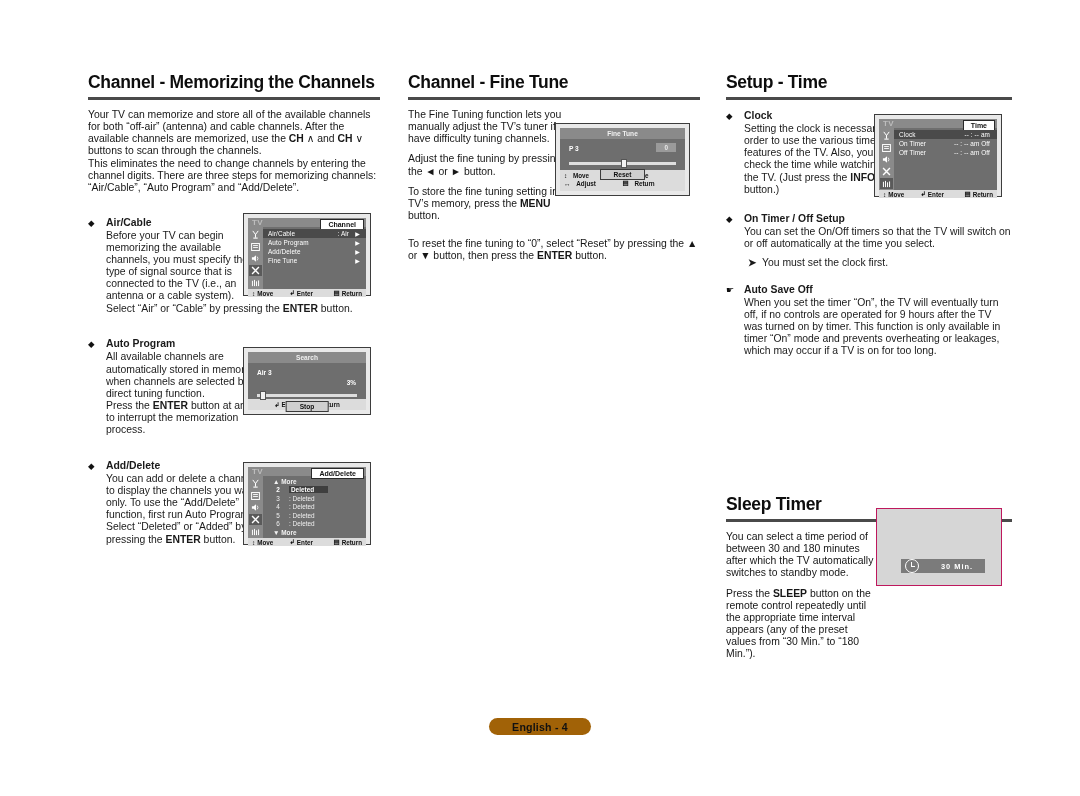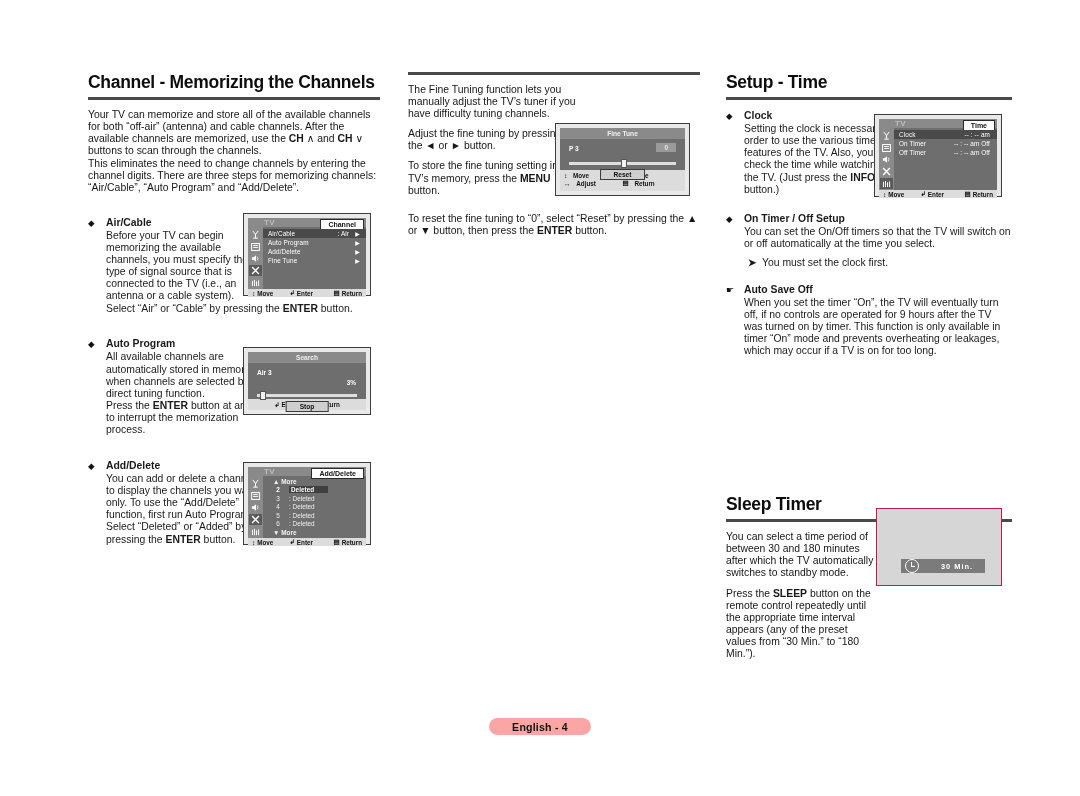--- a/index.html
+++ b/index.html
@@ -56,21 +56,21 @@
   .osd-frame{
     background:#e9e9e9;border:1px solid #3d3d3d;
     position:absolute;box-sizing:border-box;padding:4px;
   }
   .osd{
     background:#6e6e6e;width:100%;height:100%;box-sizing:border-box;
     display:flex;flex-direction:column;position:relative;
     font-size:6.2px;color:#fff;font-family:"Liberation Sans", sans-serif;
   }
   .osd-top{height:12px;background:#8a8a8a;display:flex;align-items:center;position:relative;}
-  .osd-tv{color:#bdbdbd;font-weight:bold;font-size:8px;padding-left:16px;letter-spacing:0.4px;}
+  .osd-tv{color:#bdbdbd;font-weight:bold;font-size:8px;padding-left:4px;letter-spacing:0.4px;}
   .osd-tag{
     position:absolute;right:2px;top:1px;background:#ffffff;color:#111;
     font-weight:bold;font-size:7px;padding:1px 7px;border:1px solid #2a2a2a;
   }
   .osd-mid{flex:1;display:flex;background:#6e6e6e;}
   .osd-rail{width:15px;background:#8a8a8a;display:flex;flex-direction:column;align-items:center;padding-top:2px;}
   .rail-ico{
     width:13px;height:11px;display:flex;align-items:center;justify-content:center;
     margin-bottom:1px;color:#ffffff;font-size:8px;line-height:8px;
   }
@@ -135,21 +135,21 @@
     width:12px;height:12px;border:1.4px solid #ffffff;border-radius:50%;
     margin-left:4px;position:relative;flex:0 0 auto;
   }
   .sleep-ico:before{content:"";position:absolute;left:5px;top:2px;width:1.3px;height:4.5px;background:#fff;}
   .sleep-ico:after{content:"";position:absolute;left:5px;top:6px;width:3.5px;height:1.3px;background:#fff;}
   .sleep-txt{color:#ffffff;font-size:7.4px;font-weight:bold;margin-left:22px;letter-spacing:1px;}
 
   
   .footer-pill{
     position:absolute;left:489px;top:714px;width:102px;height:17px;
-    background:#fca5a5;border-radius:9px;display:flex;align-items:center;
+    background:#a16207;border-radius:9px;display:flex;align-items:center;
     justify-content:center;font-size:10.6px;font-weight:bold;color:#111;
     letter-spacing:0.2px;
   }
 </style>
 </head>
 <body>
 
 <div class="page">
 
   <div class="col col-1">
@@ -381,20 +381,21 @@
           </span>
         <span class="f3">
             <span class="glyph">▤</span>
             <span>Return</span>
           </span>
       </div>
     </div>
   </div>
 
   <div class="col col-2">
+    <div class="sec-title">Channel - Fine Tune</div>
     <div class="sec-rule"></div>
 
     <div class="body wrap-fine">
       <p>The Fine Tuning function lets you manually adjust the TV’s tuner if you have difficulty tuning channels.</p>
       <p>Adjust the fine tuning by pressing the ◄ or ► button.</p>
       <p>To store the fine tuning setting in the TV’s memory, press the <b>MENU</b> button.</p>
     </div>
     <div class="body" style="width:292px;margin-top:16px;">
       <p class="tight">To reset the fine tuning to “0”, select “Reset” by pressing the ▲ or ▼ button, then press the <b>ENTER</b> button.</p>
     </div>

